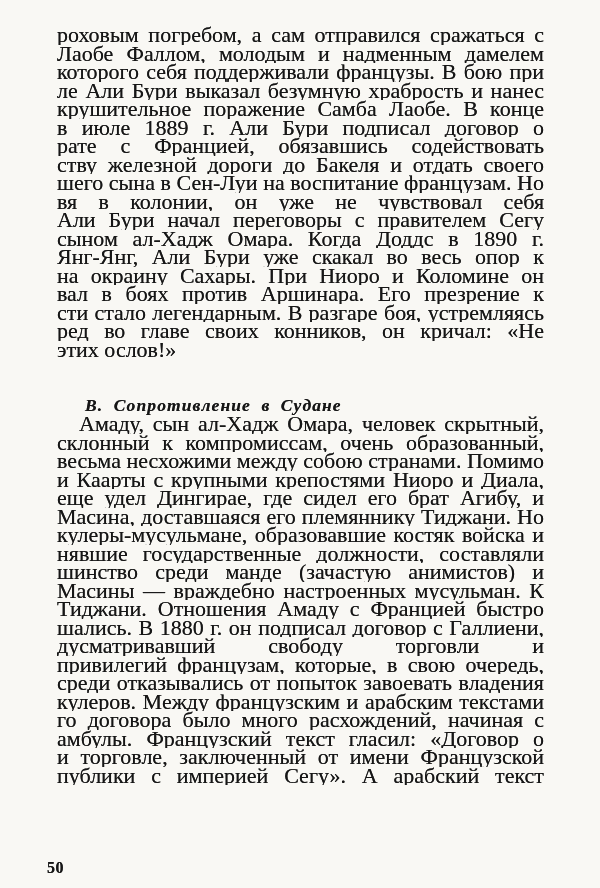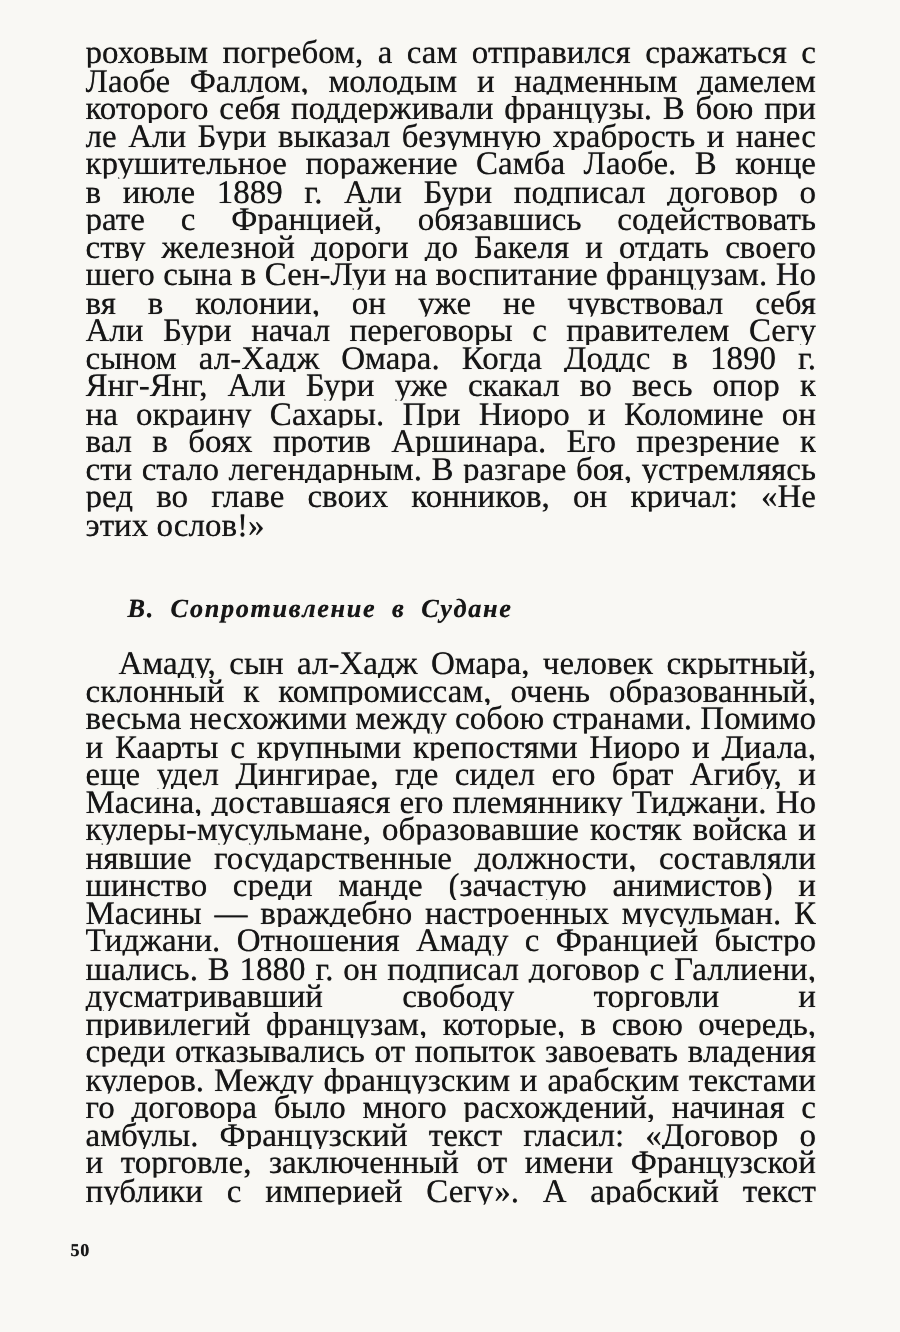--- a/index.html
+++ b/index.html
@@ -53,27 +53,26 @@
     margin: 36px 0 0 0;
     padding-left: 28px;
     font-size: 17.5px;
     line-height: 20px;
     font-weight: bold;
     font-style: italic;
     letter-spacing: 1.1px;
     word-spacing: 5px;
   }
   .para-2 {
-    margin-top: 18px;
   }
   .page-number {
     position: absolute;
     left: 47px;
-    top: 826px;
-    font-size: 12px;
+    top: 859px;
+    font-size: 16px;
     font-weight: bold;
     letter-spacing: 0.5px;
   }
 </style>
 </head>
 <body>
 
 <div class="scan-page">
   <div class="text-column">
 

